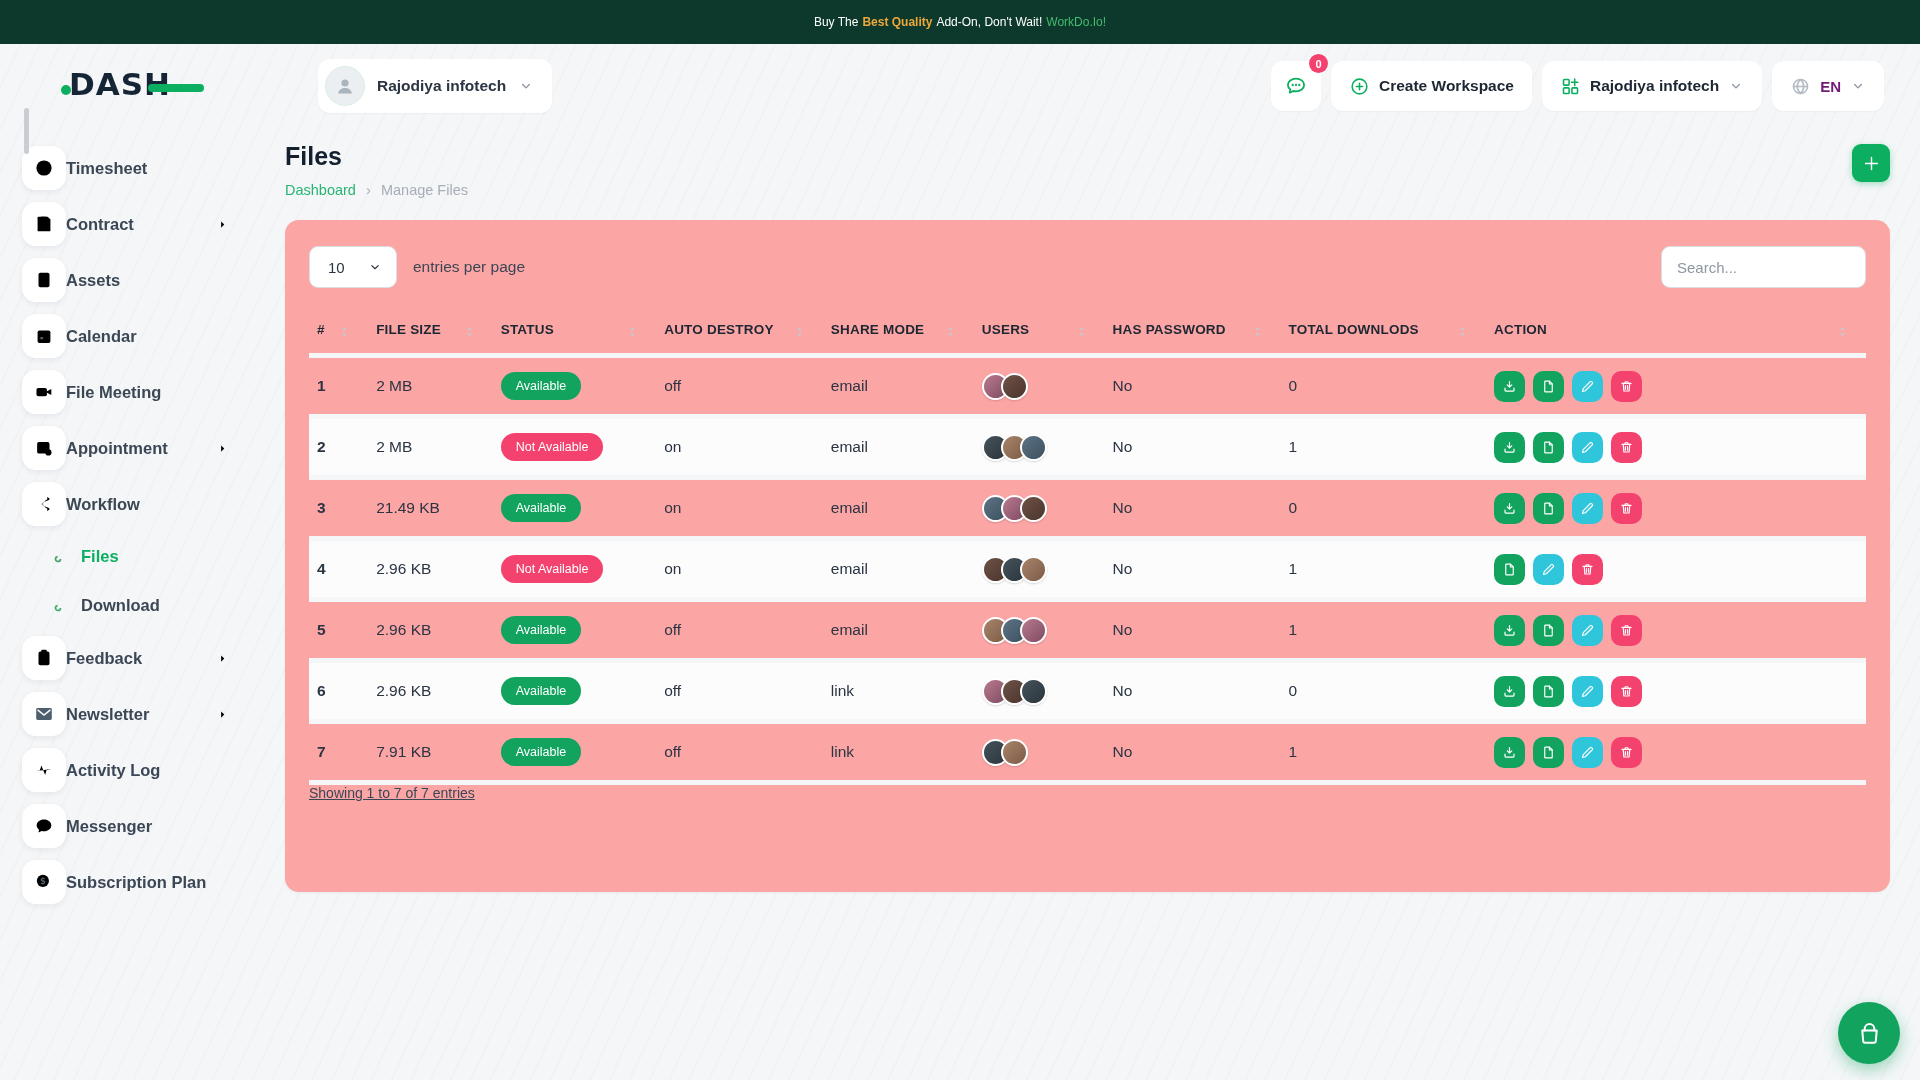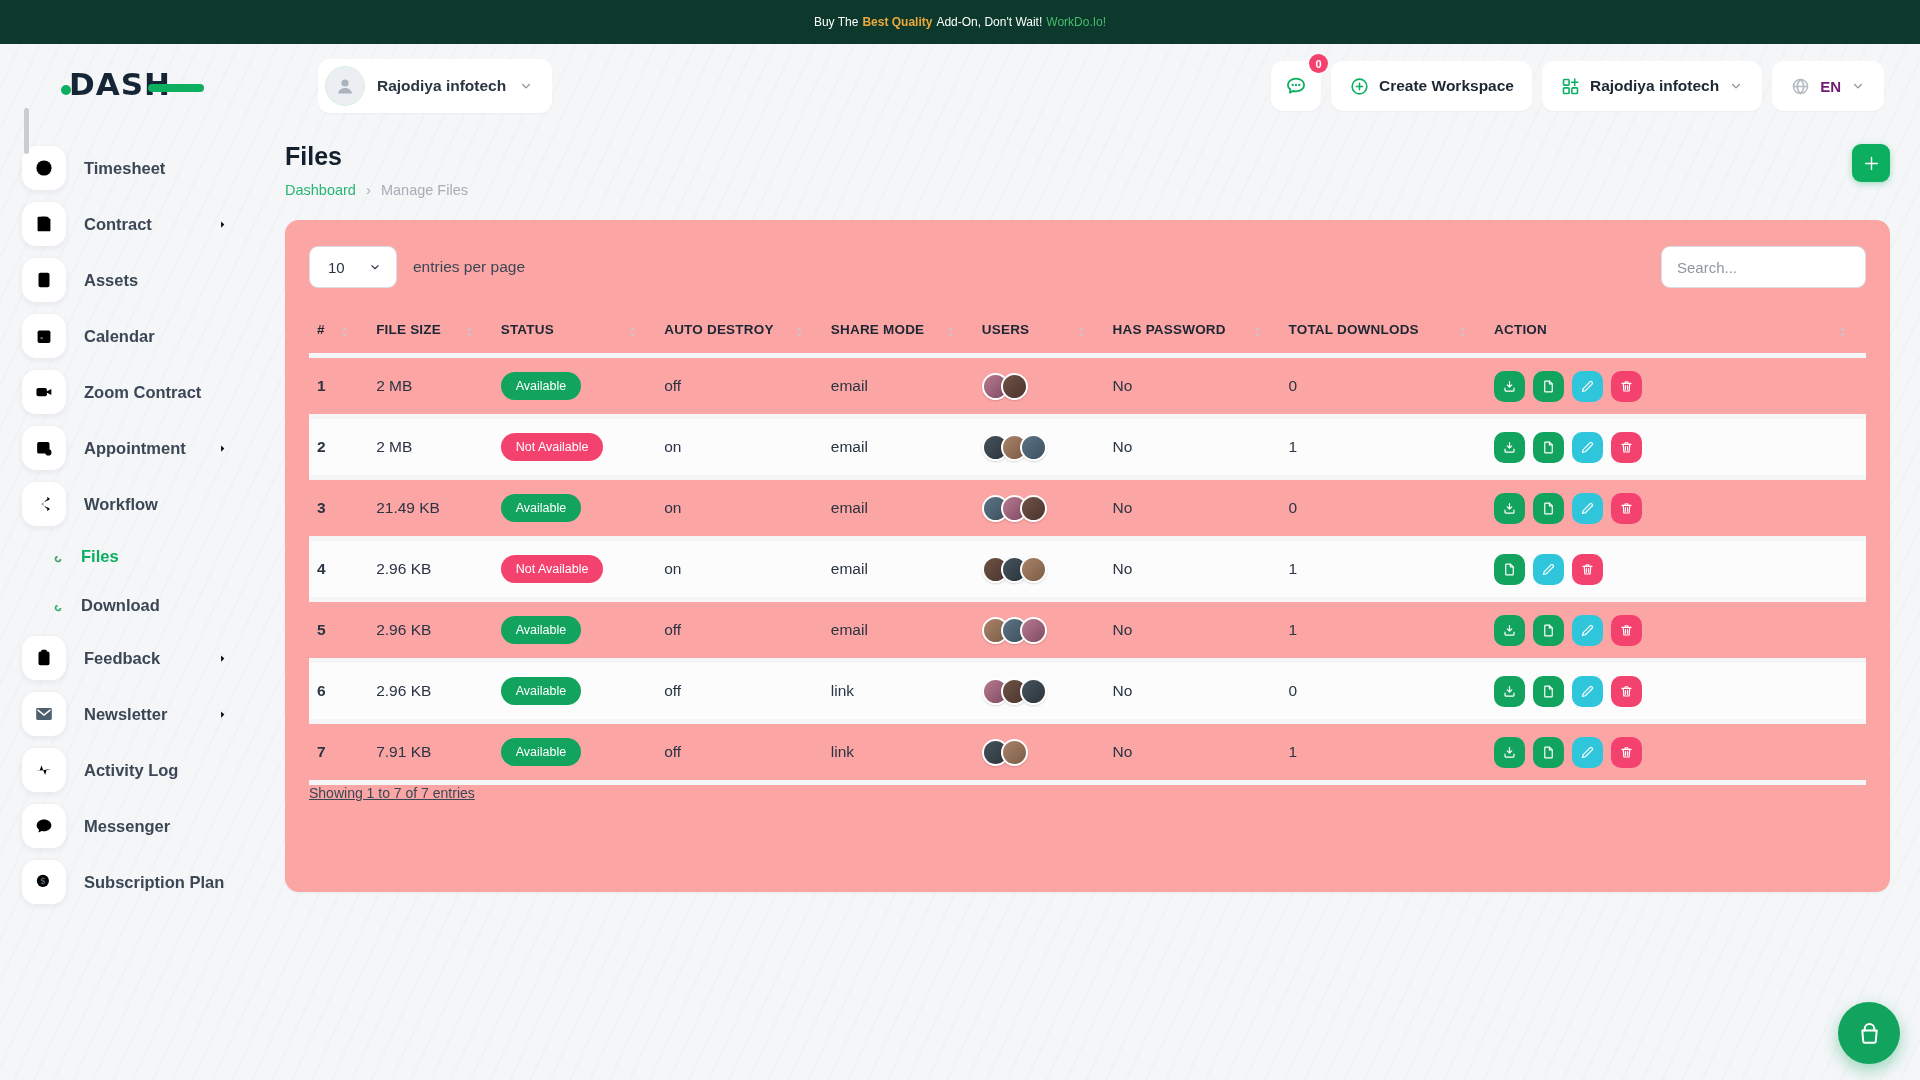--- a/index.html
+++ b/index.html
@@ -36,21 +36,21 @@
                 display:flex; align-items:center; justify-content:center; padding:0 5px; }
   .hdr-btn { height:50px; padding:0 18px; gap:9px; font-size:15.5px; font-weight:bold; color:#1d2733; }
   .hdr-btn .ic { width:21px; height:21px; }
   .ic-green { color:#0caf60; } .ic-gray { color:#b3bcc4; }
   .lang-label { color:#701a75; font-weight:bold; font-size:15px; }
   .ic svg { width:100%; height:100%; fill:none; stroke:currentColor; stroke-width:1.8; stroke-linecap:round; stroke-linejoin:round; }
   
   .shell { display:flex; height:952px; }
   .sidebar { width:250px; flex:0 0 auto; position:relative; padding-top:12px; }
   .side-scrollthumb { position:absolute; left:24px; top:-20px; width:5px; height:46px; border-radius:3px; background:#c9ced4; }
-  .side-item { height:56px; display:flex; align-items:center; padding:0 20px 0 22px; gap:18px; cursor:pointer; }
+  .side-item { height:56px; display:flex; align-items:center; padding:0 20px 0 22px; cursor:pointer; }
   .icon-card { width:44px; height:44px; border-radius:14px; background:#fff; box-shadow:0 2px 6px rgba(25,40,60,0.07);
                display:flex; align-items:center; justify-content:center; color:#4d5e6d; flex:0 0 auto; }
   .icon-card .ic, .icon-card svg { width:22px; height:22px; }
   .side-label { font-size:16.5px; font-weight:600; color:#3b4754; white-space:nowrap; }
   .side-chev { margin-left:auto; width:15px; height:15px; color:#55616d; }
   .side-item.active { background:#0caf60; border-radius:16px; margin:0 14px; padding:0 14px 0 8px; height:52px; }
   .side-item.active .icon-card { color:#0caf60; box-shadow:none; }
   .side-item.active .side-label { color:#fff; }
   .side-item.active .side-chev { color:#fff; }
   .side-sub { height:49px; display:flex; align-items:center; padding-left:52px; gap:17px; cursor:pointer; }
@@ -237,21 +237,21 @@
           </span>
           <span class="side-label">Calendar</span>
         </div>
         <div class="side-item">
           <span class="icon-card">
             <svg viewBox="0 0 24 24">
               <rect x="3.8" y="7.5" width="11.4" height="9" rx="2"></rect>
               <path d="M15.2 11.2l4.8-2.6v6.8l-4.8-2.6z"></path>
             </svg>
           </span>
-          <span class="side-label">Zoom Contract</span>
+          <span class="side-label">File Meeting</span>
         </div>
         <div class="side-item">
           <span class="icon-card">
             <svg viewBox="0 0 24 24">
               <rect x="4.5" y="5.5" width="13.5" height="12.5" rx="2"></rect>
               <path d="M8 3.5v4M14.5 3.5v4M4.5 9.8h13.5"></path>
               <circle cx="16.8" cy="16.8" r="3.4"></circle>
               <path d="M16.8 15.4v1.5l1.1.9"></path>
             </svg>
           </span>

